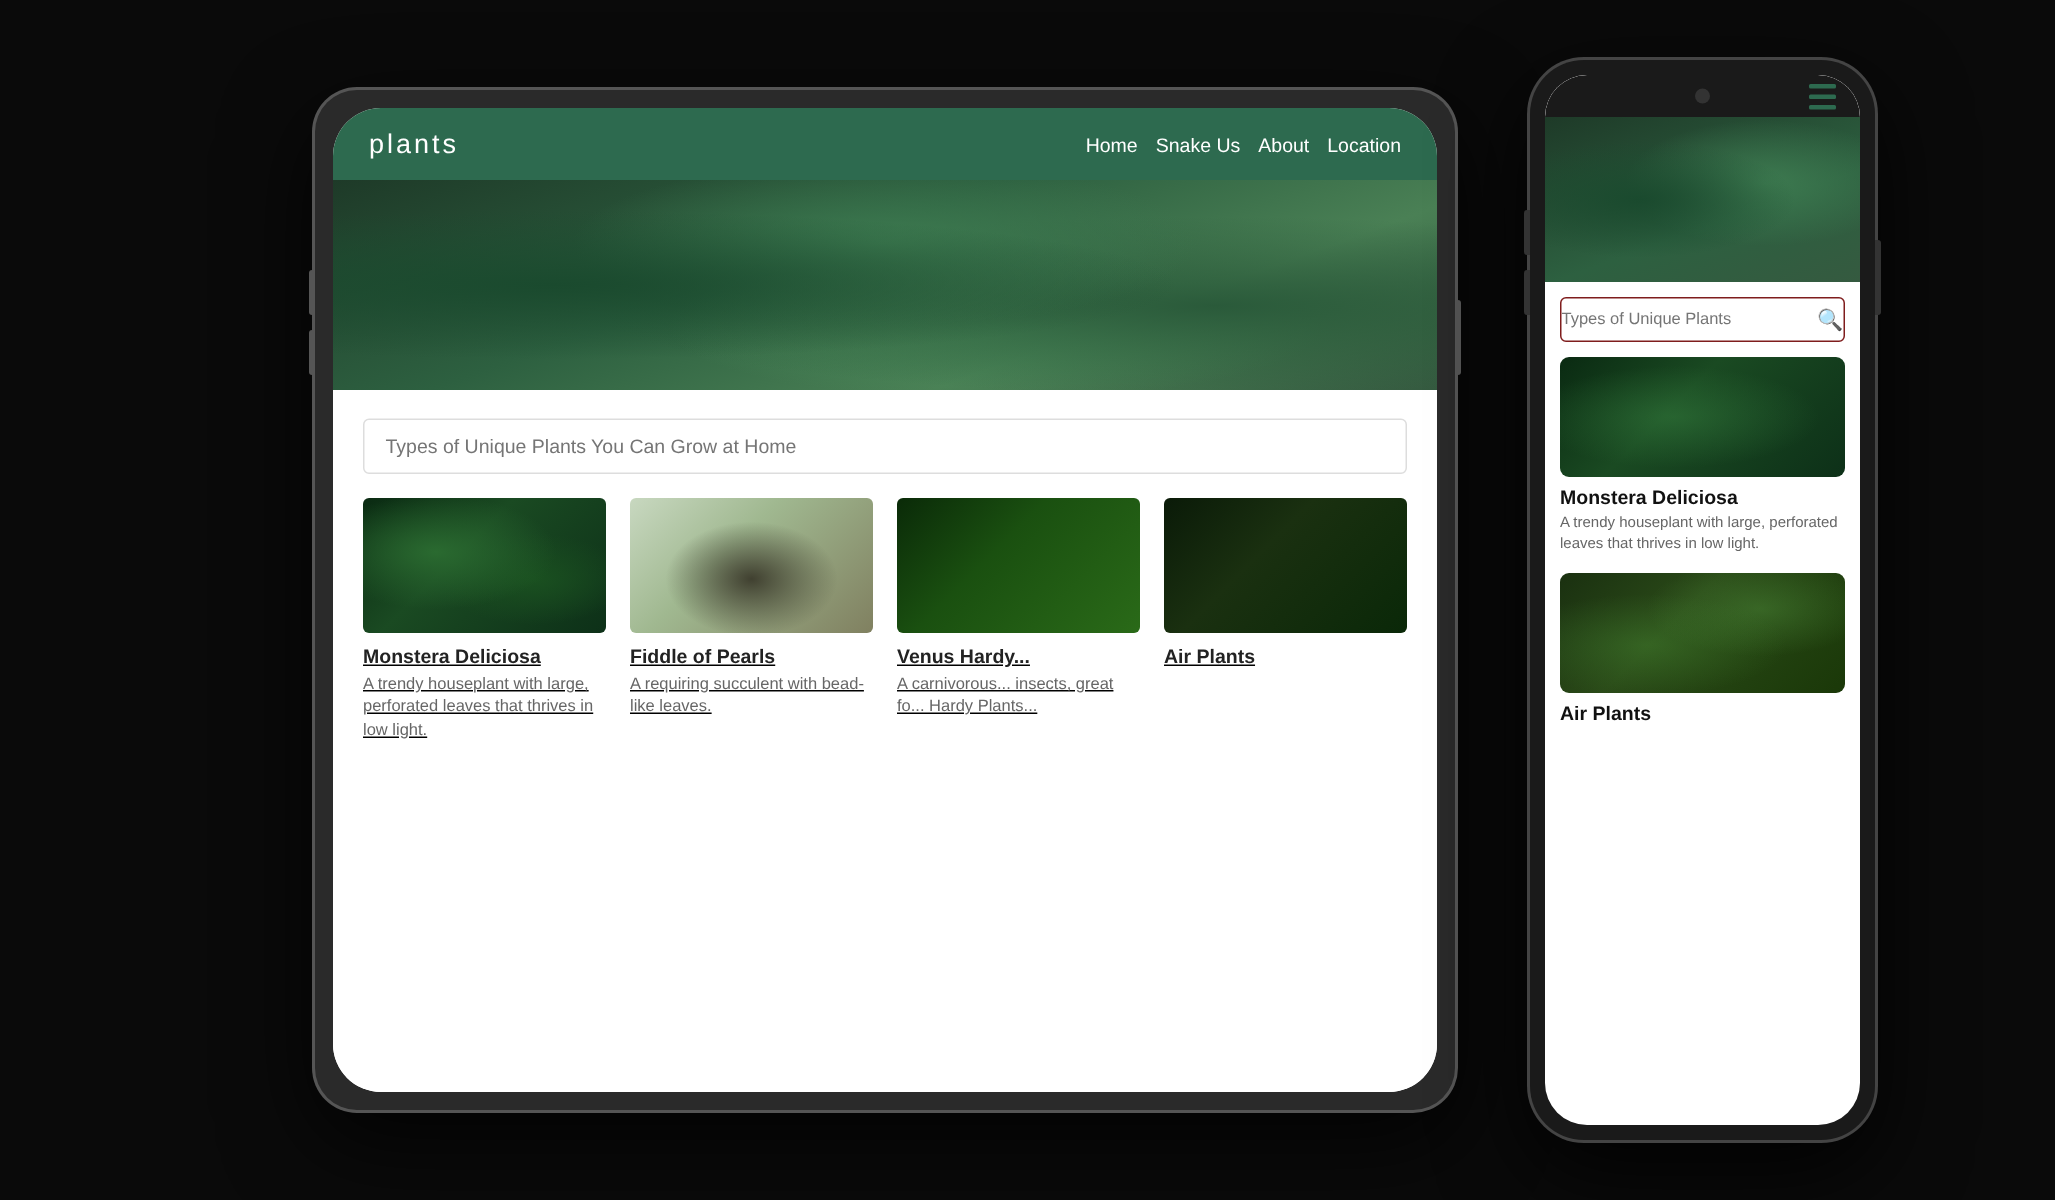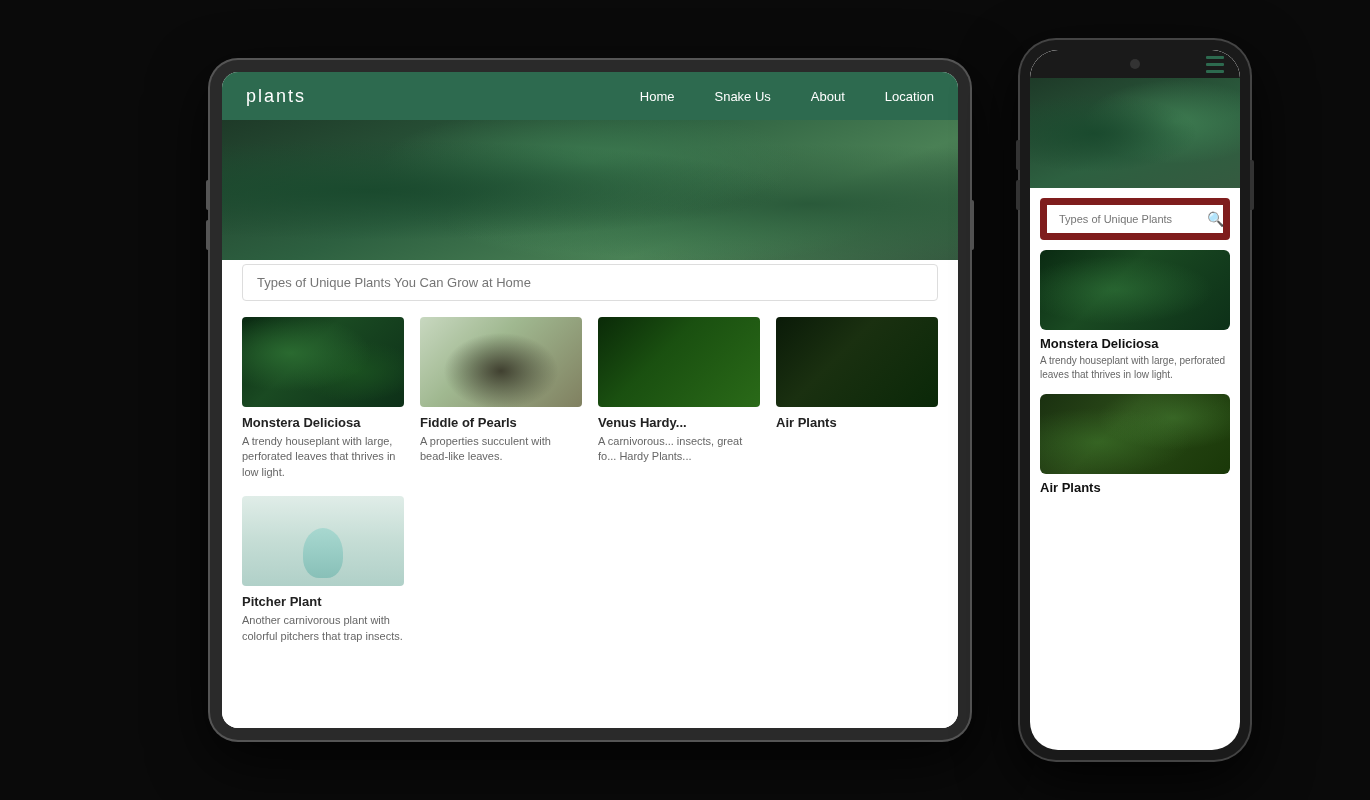--- a/index.html
+++ b/index.html
@@ -23,21 +23,21 @@
       height: 680px;
       background: #2a2a2a;
       border-radius: 28px;
       padding: 12px;
       box-shadow: 0 0 0 2px #555, 0 20px 60px rgba(0,0,0,0.8);
     }
     .tablet-screen {
       width: 100%;
       height: 100%;
       background: #fff;
-      border-radius: 16px;
+      border-radius: 32px;
       overflow: hidden;
       display: flex;
       flex-direction: column;
     }
 
     
     .tablet-nav {
       background: #2d6a4f;
       height: 48px;
       display: flex;
@@ -47,21 +47,21 @@
     }
     .nav-logo {
       color: #fff;
       font-size: 18px;
       font-weight: 300;
       letter-spacing: 2px;
       margin-right: auto;
     }
     .nav-links {
       display: flex;
-      gap: 40px;
+      gap: 12px;
     }
     .nav-link {
       color: #fff;
       font-size: 13px;
       text-decoration: none;
       cursor: pointer;
     }
 
     
     .tablet-hero {
@@ -87,21 +87,22 @@
         radial-gradient(ellipse at 80% 60%, #2a5a3a 0%, transparent 50%),
         radial-gradient(ellipse at 60% 70%, #4a8a5a 0%, transparent 35%),
         linear-gradient(160deg, #1e3a28 0%, #2d6040 40%, #4a8055 70%, #355a40 100%);
     }
 
     
     .tablet-content {
       flex: 1;
       background: #fff;
       overflow: hidden;
-      padding: 4px 20px;
+      padding: 19px 20px;
+      text-decoration: underline;
     }
     .search-bar {
       width: 100%;
       border: 1px solid #ddd;
       border-radius: 4px;
       padding: 10px 14px;
       font-size: 13px;
       color: #999;
       margin-bottom: 16px;
       outline: none;
@@ -273,23 +274,23 @@
 
     
     .phone-search-area {
       padding: 10px 10px;
       background: #fff;
       flex-shrink: 0;
     }
     .phone-search {
       display: flex;
       align-items: center;
-      border: 7px solid #7f1d1d;
+      border: 1px solid #7f1d1d;
       border-radius: 4px;
-      padding: 6px 12px;
+      padding: 6px 0;
       gap: 6px;
     }
     .phone-search input {
       border: none;
       outline: none;
       font-size: 11px;
       color: #999;
       flex: 1;
       background: transparent;
     }
@@ -439,41 +440,36 @@
 
         <div class="plant-card">
           <div class="plant-img img-monstera"></div>
           <div class="plant-name">Monstera Deliciosa</div>
           <div class="plant-desc">A trendy houseplant with large, perforated leaves that thrives in low light.</div>
         </div>
 
         <div class="plant-card">
           <div class="plant-img img-string"></div>
           <div class="plant-name">Fiddle of Pearls</div>
-          <div class="plant-desc">A properties succulent with bead-like leaves.</div>
+          <div class="plant-desc">A requiring succulent with bead-like leaves.</div>
         </div>
 
 
         <div class="plant-card">
           <div class="plant-img img-venus"></div>
           <div class="plant-name">Venus Hardy...</div>
           <div class="plant-desc">A carnivorous... insects, great fo... Hardy Plants...</div>
         </div>
 
         <div class="plant-card">
           <div class="plant-img img-airplants"></div>
           <div class="plant-name">Air Plants</div>
           <div class="plant-desc"></div>
         </div>
 
-        <div class="plant-card">
-          <div class="plant-img img-pitcher"></div>
-          <div class="plant-name">Pitcher Plant</div>
-          <div class="plant-desc">Another carnivorous plant with colorful pitchers that trap insects.</div>
-        </div>
 
 
 
       </div>
     </div>
   </div>
 </div>
 
 <div class="phone-frame">
   <div class="phone-button-right"></div>

